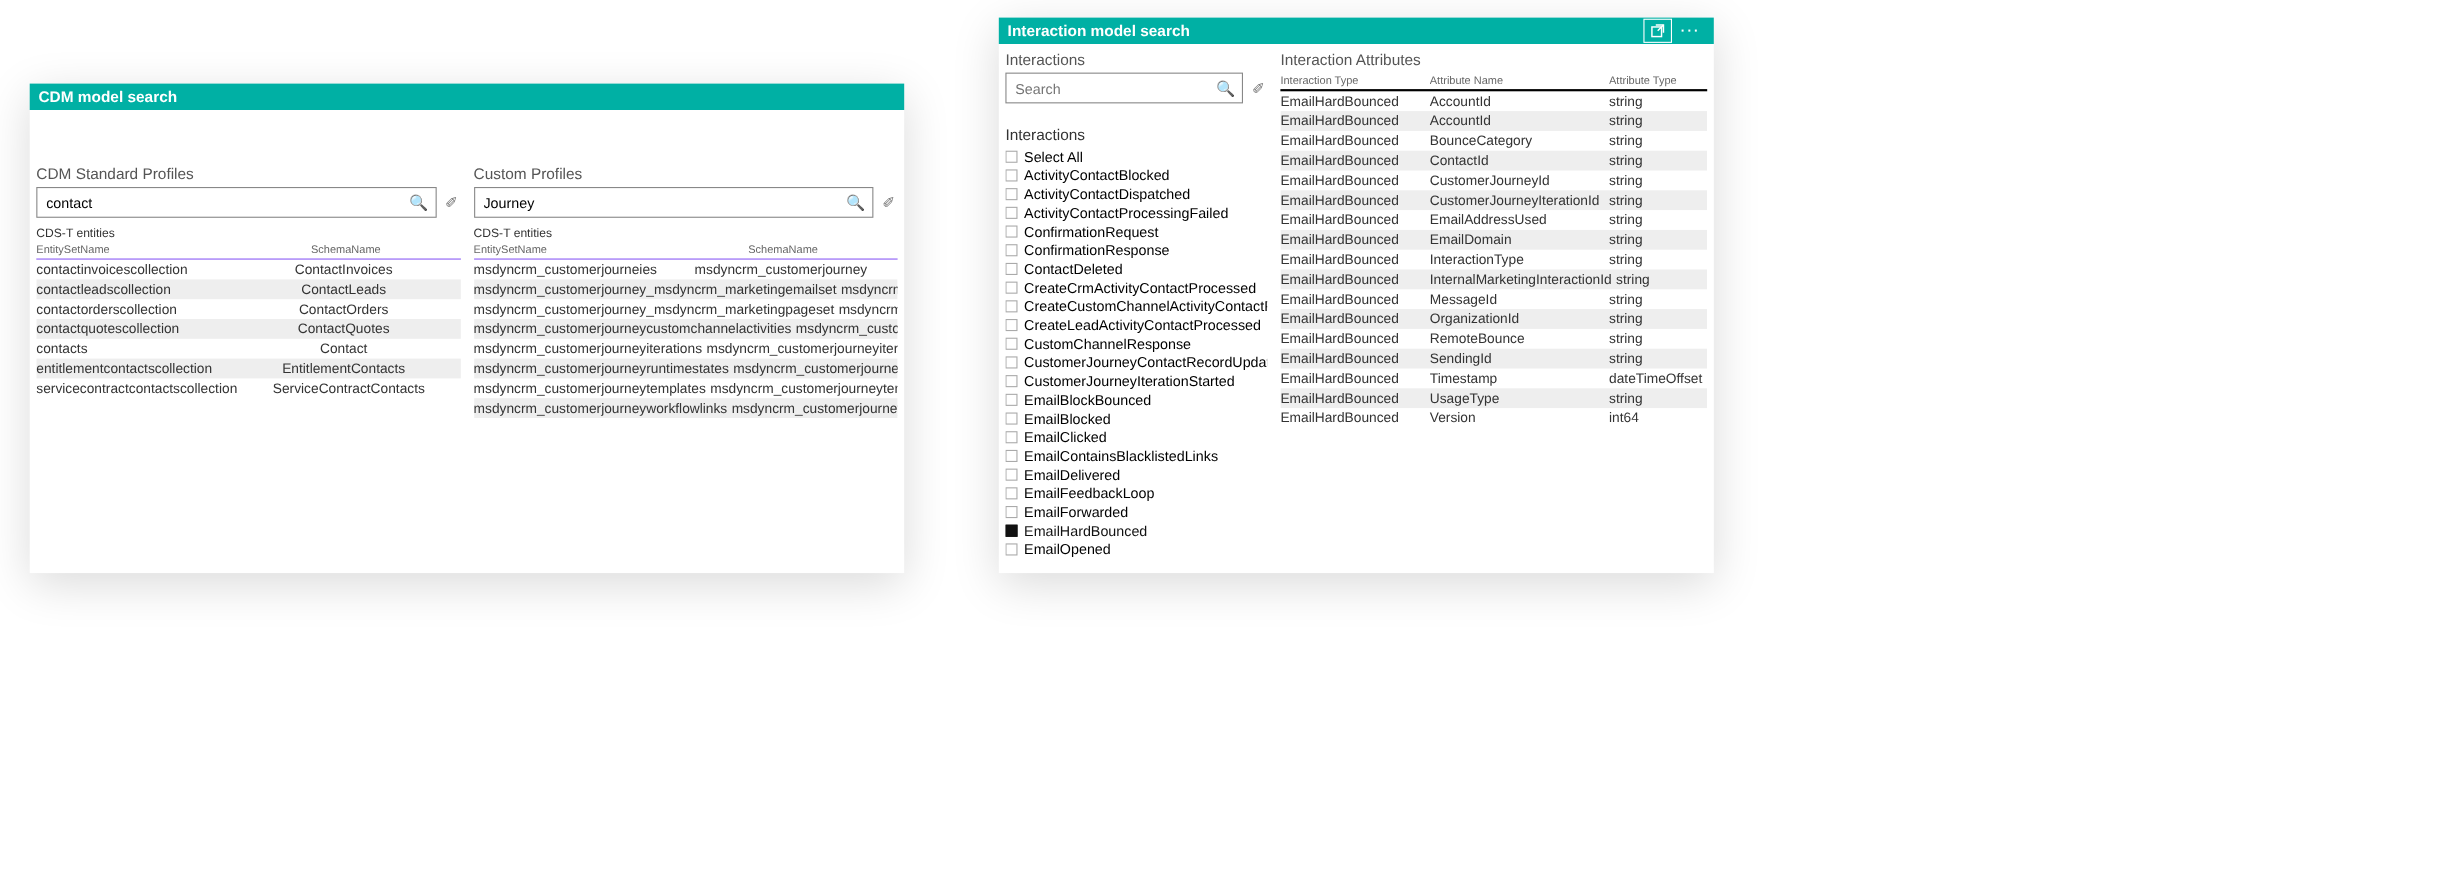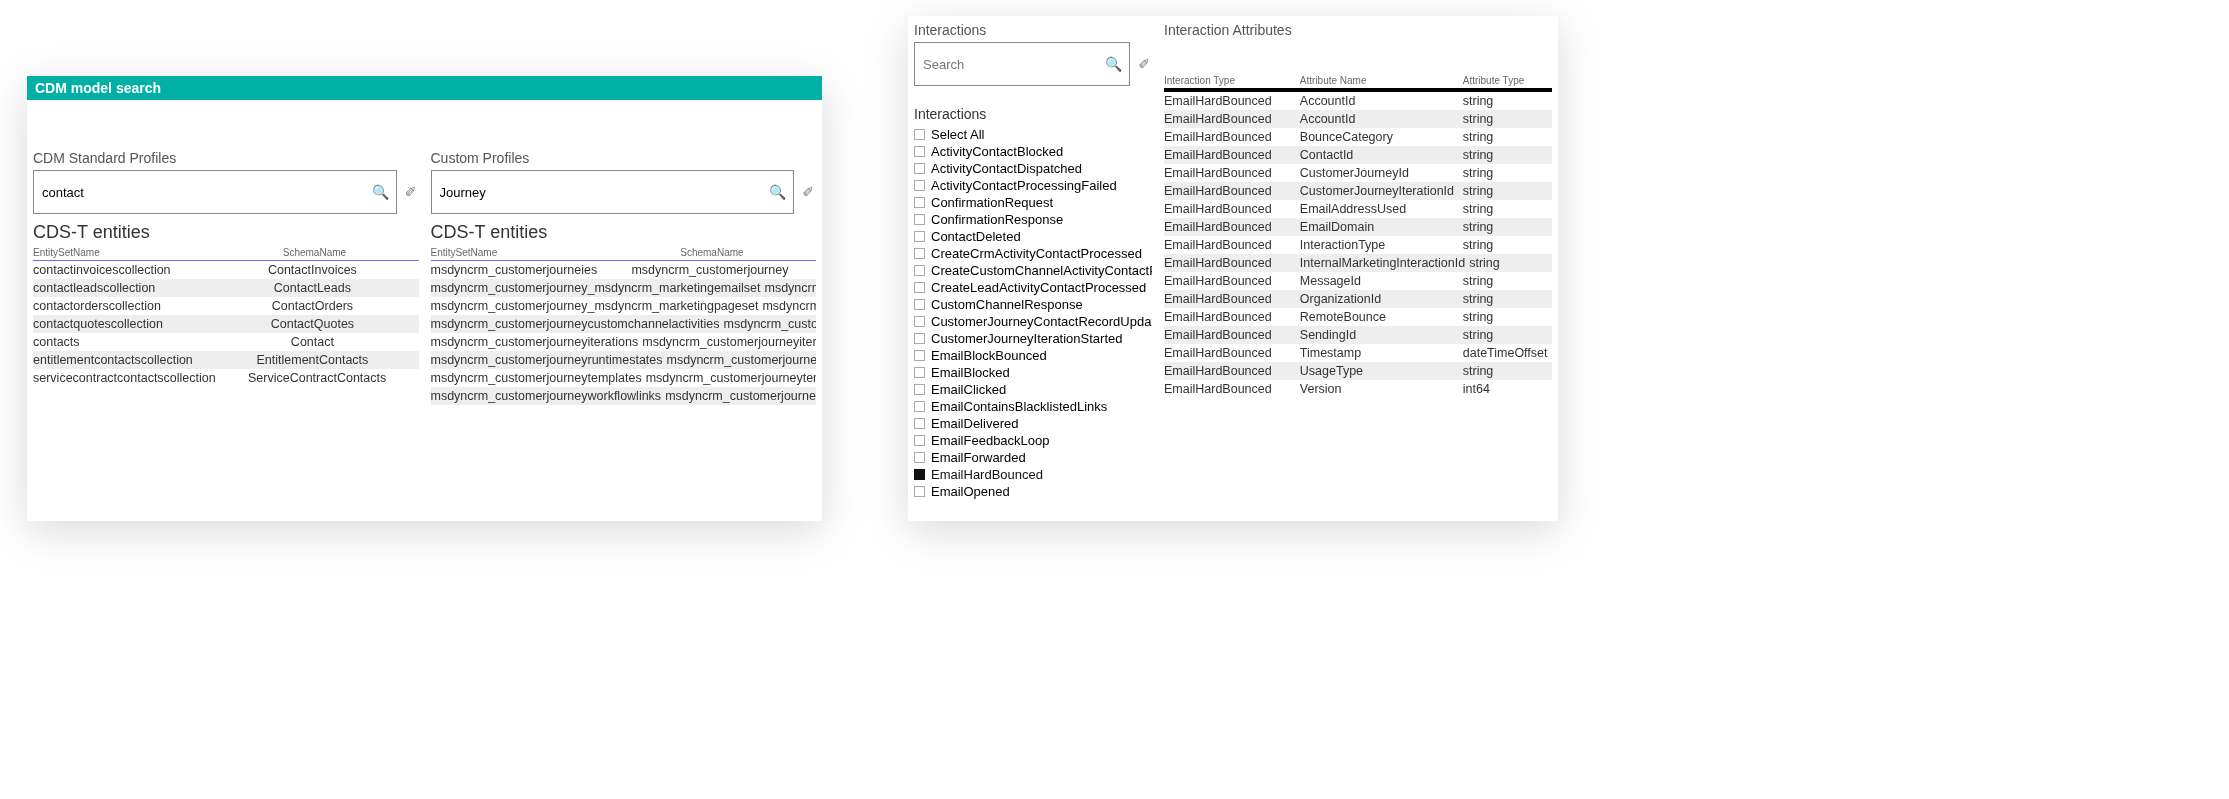--- a/index.html
+++ b/index.html
@@ -49,21 +49,21 @@
   .col.half { flex: 1; }
   .section-title {
     color: #555;
     font-size: 14px;
     margin: 2px 0 4px 0;
   }
   .search-row { display: flex; align-items: center; gap: 6px; margin-bottom: 6px;}
   .search-box {
     flex: 1;
     border: 1px solid #888;
-    height: 44px;
+    height: 28px;
     display: flex;
     align-items: center;
     padding: 0 6px;
     position: relative;
   }
   .search-box input {
     border: none;
     outline: none;
     flex: 1;
     font-size: 13px;
@@ -73,21 +73,21 @@
     color: #888;
     font-size: 14px;
   }
   .eraser {
     width: 16px; height: 16px;
     color: #777;
     font-size: 14px;
     display: flex; align-items: center; justify-content: center;
   }
   .sub-title {
-    font-size: 18px;
+    font-size: 11px;
     color: #333;
     margin: 2px 0;
   }
   .table-head {
     display: flex;
     font-size: 10px;
     color: #666;
     border-bottom: 1px solid #8b5cf6;
     padding: 2px 0;
   }
@@ -96,21 +96,21 @@
   .row {
     display: flex;
     font-size: 12.5px;
     color: #333;
     align-items: flex-start;
   }
   .row:nth-child(even) { background: #eee; }
   .row > div { padding: 2px 4px 2px 0; word-wrap: break-word; }
   .c1 { flex: 0 0 46%; }
   .c2 { flex: 1; text-align: center; }
-  .attr-head { border-bottom: 4px solid #000000; margin-top: 31px; }
+  .attr-head { border-bottom: 2px solid #000000; }
   .attr-c1 { flex: 0 0 35%; }
   .attr-c2 { flex: 0 0 42%; }
   .attr-c3 { flex: 1; }
   .check-list { font-size: 13px; }
   .check-item {
     display: flex;
     align-items: center;
     gap: 6px;
     padding: 1px 0;
     color: #000000;
@@ -231,20 +231,31 @@
           <div class="row">
             <div class="c1">msdyncrm_customerjourneyworkflowlinks</div>
             <div class="c2">msdyncrm_customerjourneyworkflowlink</div>
           </div>
         </div>
     </div>
   </div>
 </div>
 
 <div class="panel panel-right">
+  <div class="panel-header">
+    <span class="hdr-title">Interaction model search</span>
+    <span class="hdr-btn">
+      <svg class="hdr-svg" viewBox="0 0 16 16" fill="none" stroke="currentColor" stroke-width="1.5">
+        <rect x="2" y="4" width="10" height="10"></rect>
+          <path d="M6 2h8v8"></path>
+          <path d="M14 2L8 8"></path>
+      </svg>
+    </span>
+    <span class="hdr-btn ellipsis">···</span>
+  </div>
   <div class="body">
     <div class="col" style="flex:0 0 250px">
       <div class="section-title">Interactions</div>
       <div class="search-row">
         <div class="search-box">
           <input placeholder="Search" style="">
           <span class="mag">🔍</span>
         </div>
         <span class="eraser">✐</span>
       </div>

